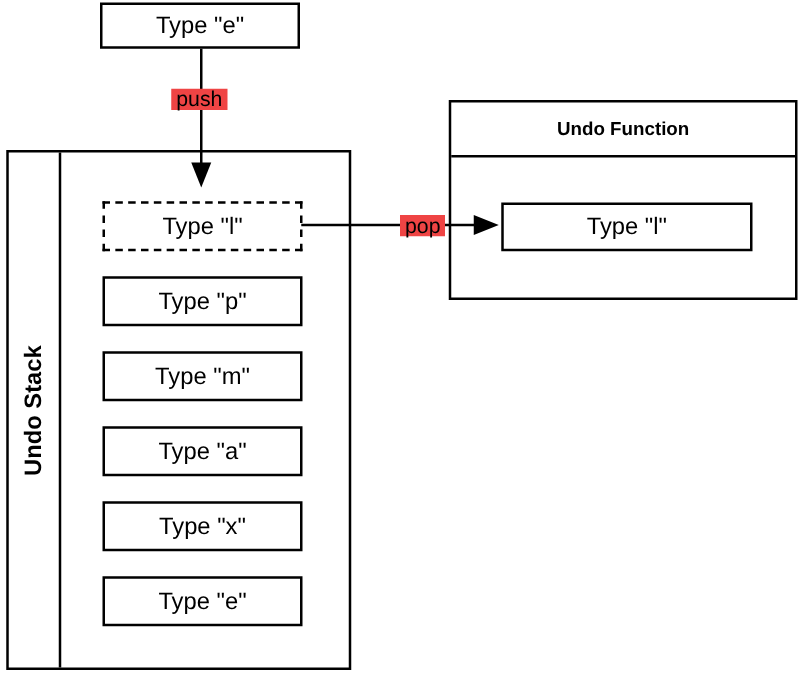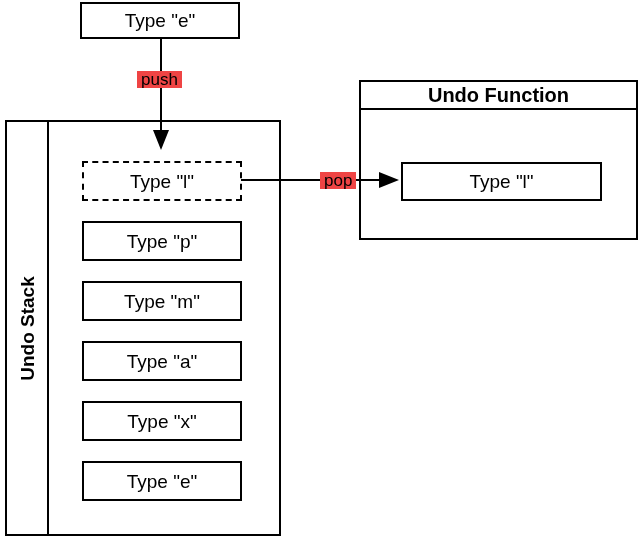--- a/index.html
+++ b/index.html
@@ -101,27 +101,27 @@
     height: 160px;
     box-sizing: border-box;
     border: 2px solid #000000;
     background: #ffffff;
   }
   #undo-function-header {
     position: absolute;
     left: 0;
     top: 0;
     width: 100%;
-    height: 28px;
+    height: 44px;
     box-sizing: border-box;
     border-bottom: 2px solid #000000;
     display: flex;
     align-items: center;
     justify-content: center;
-    font-size: 20px;
+    font-size: 15px;
     font-weight: bold;
     color: #000000;
     white-space: nowrap;
   }
   #undo-function-node {
     left: 40px;
     top: 80px;
     width: 201px;
     height: 39px;
   }

